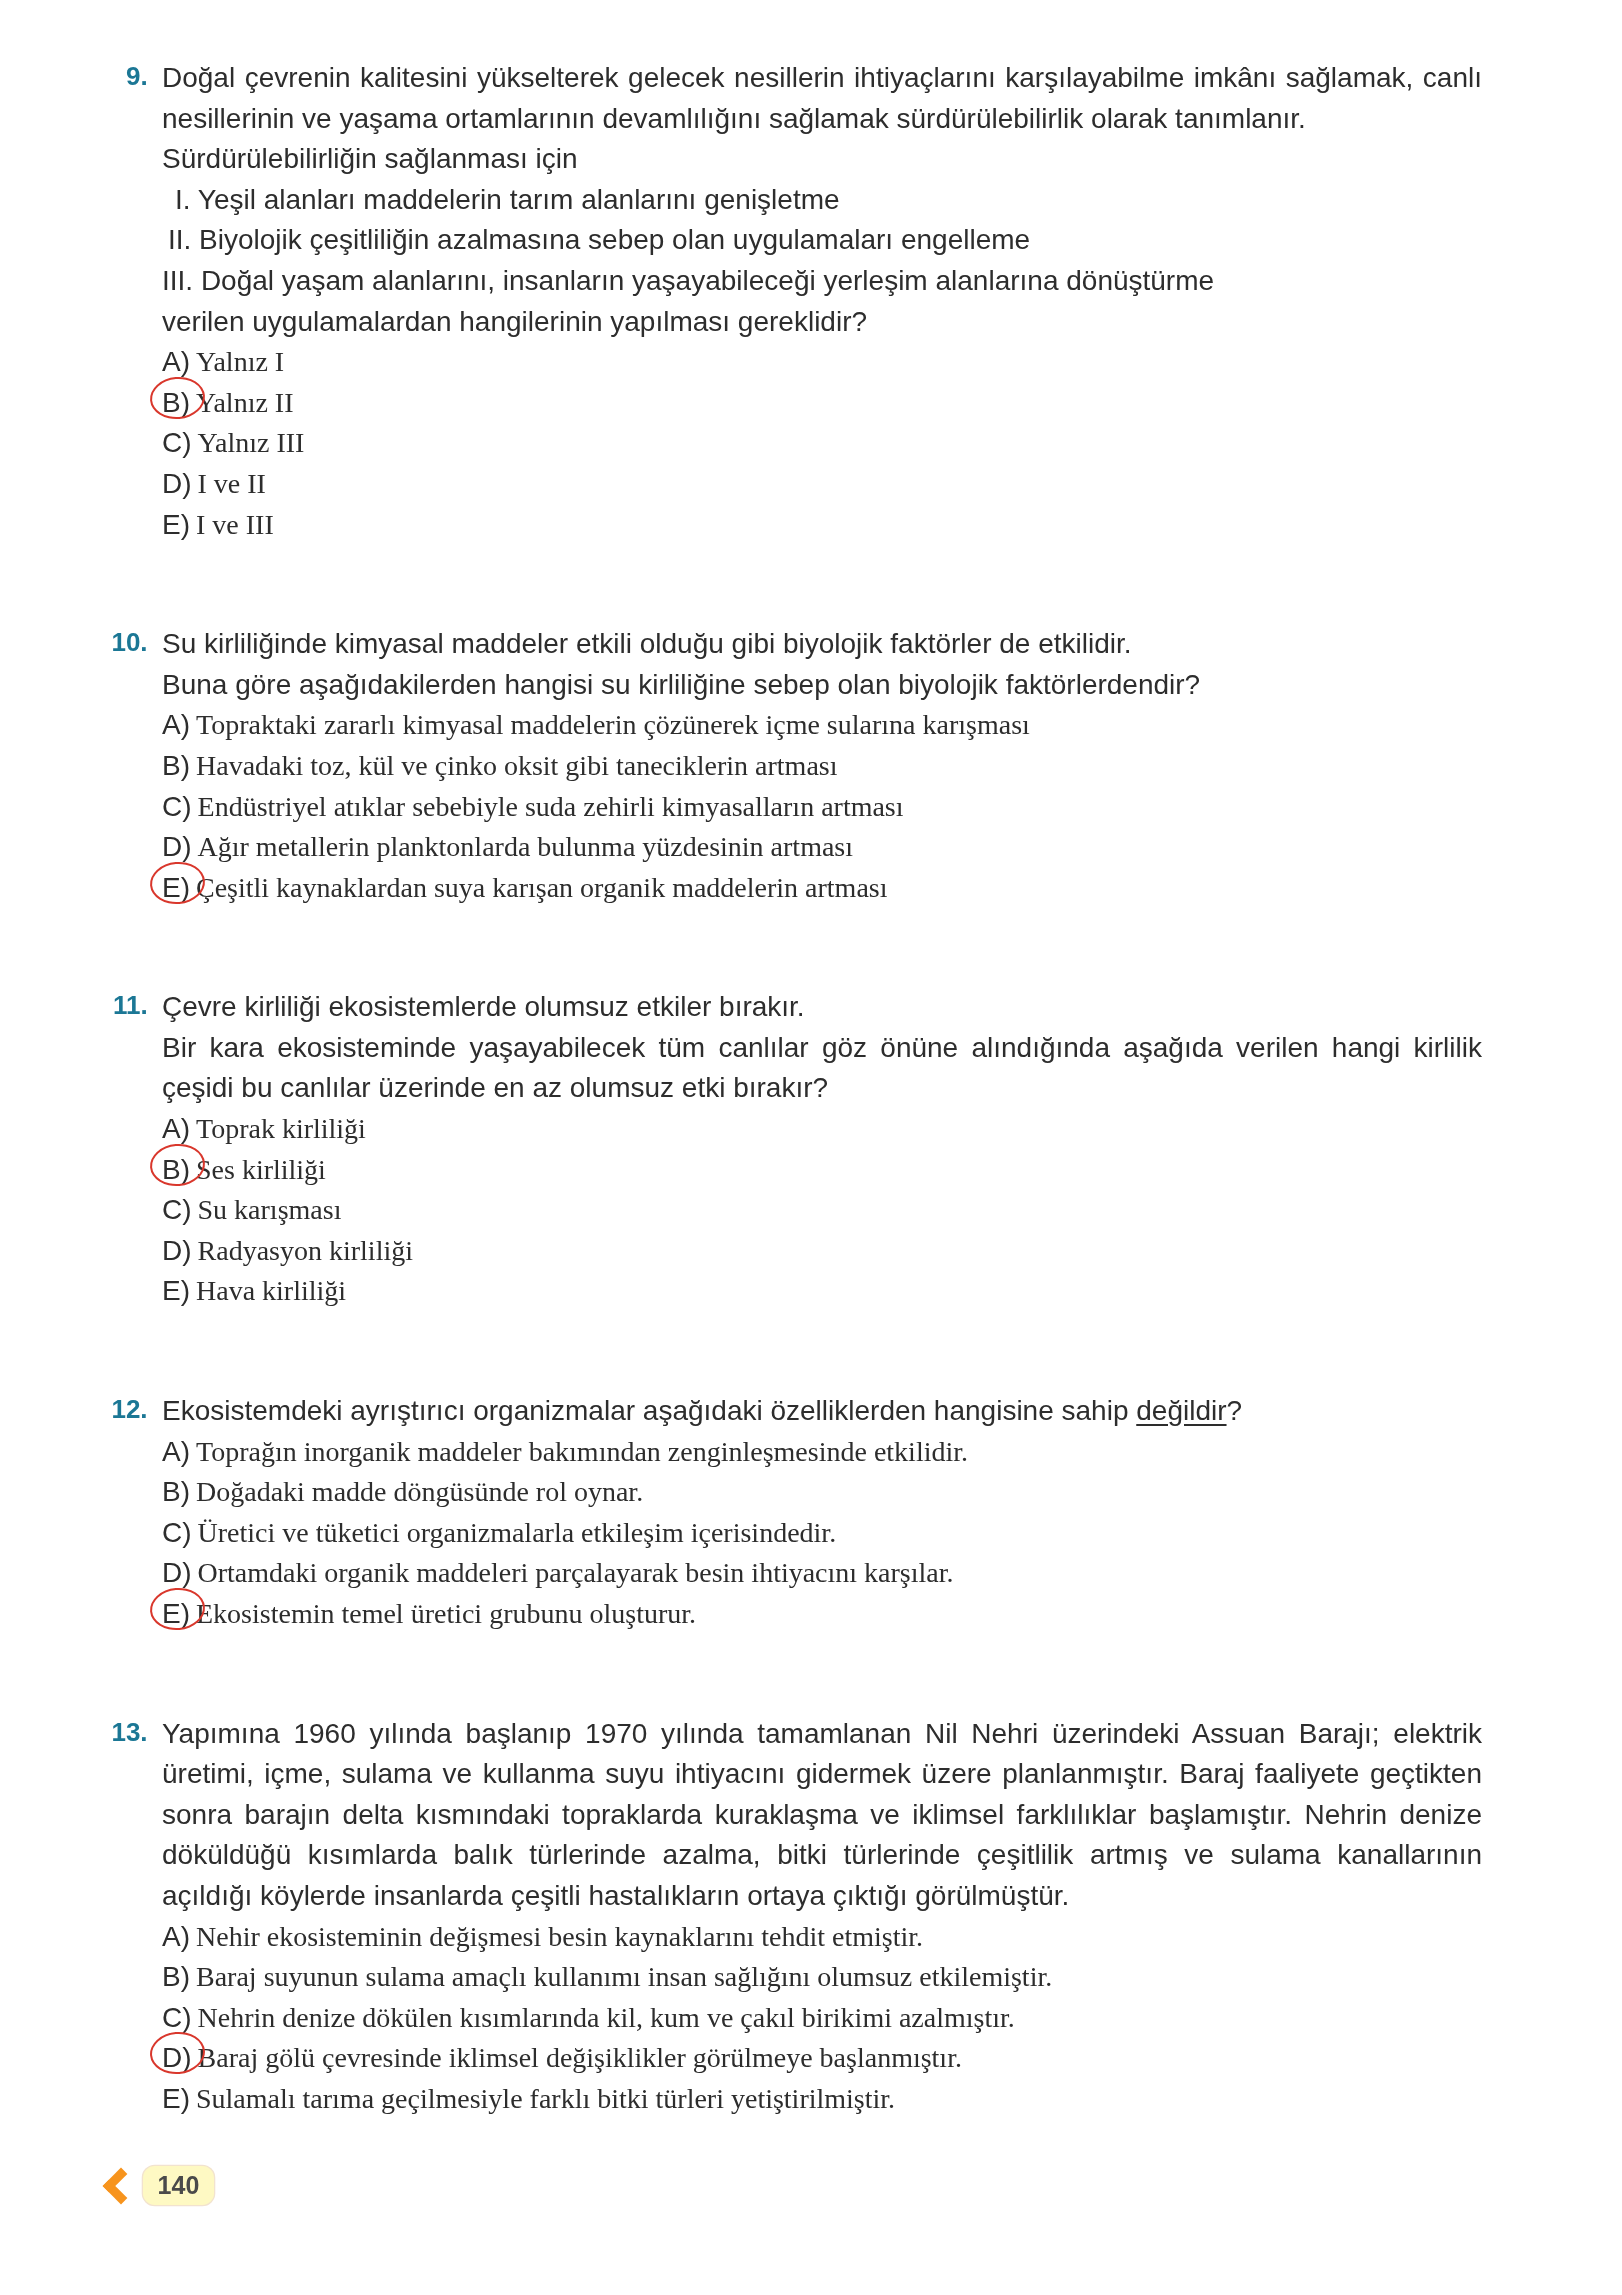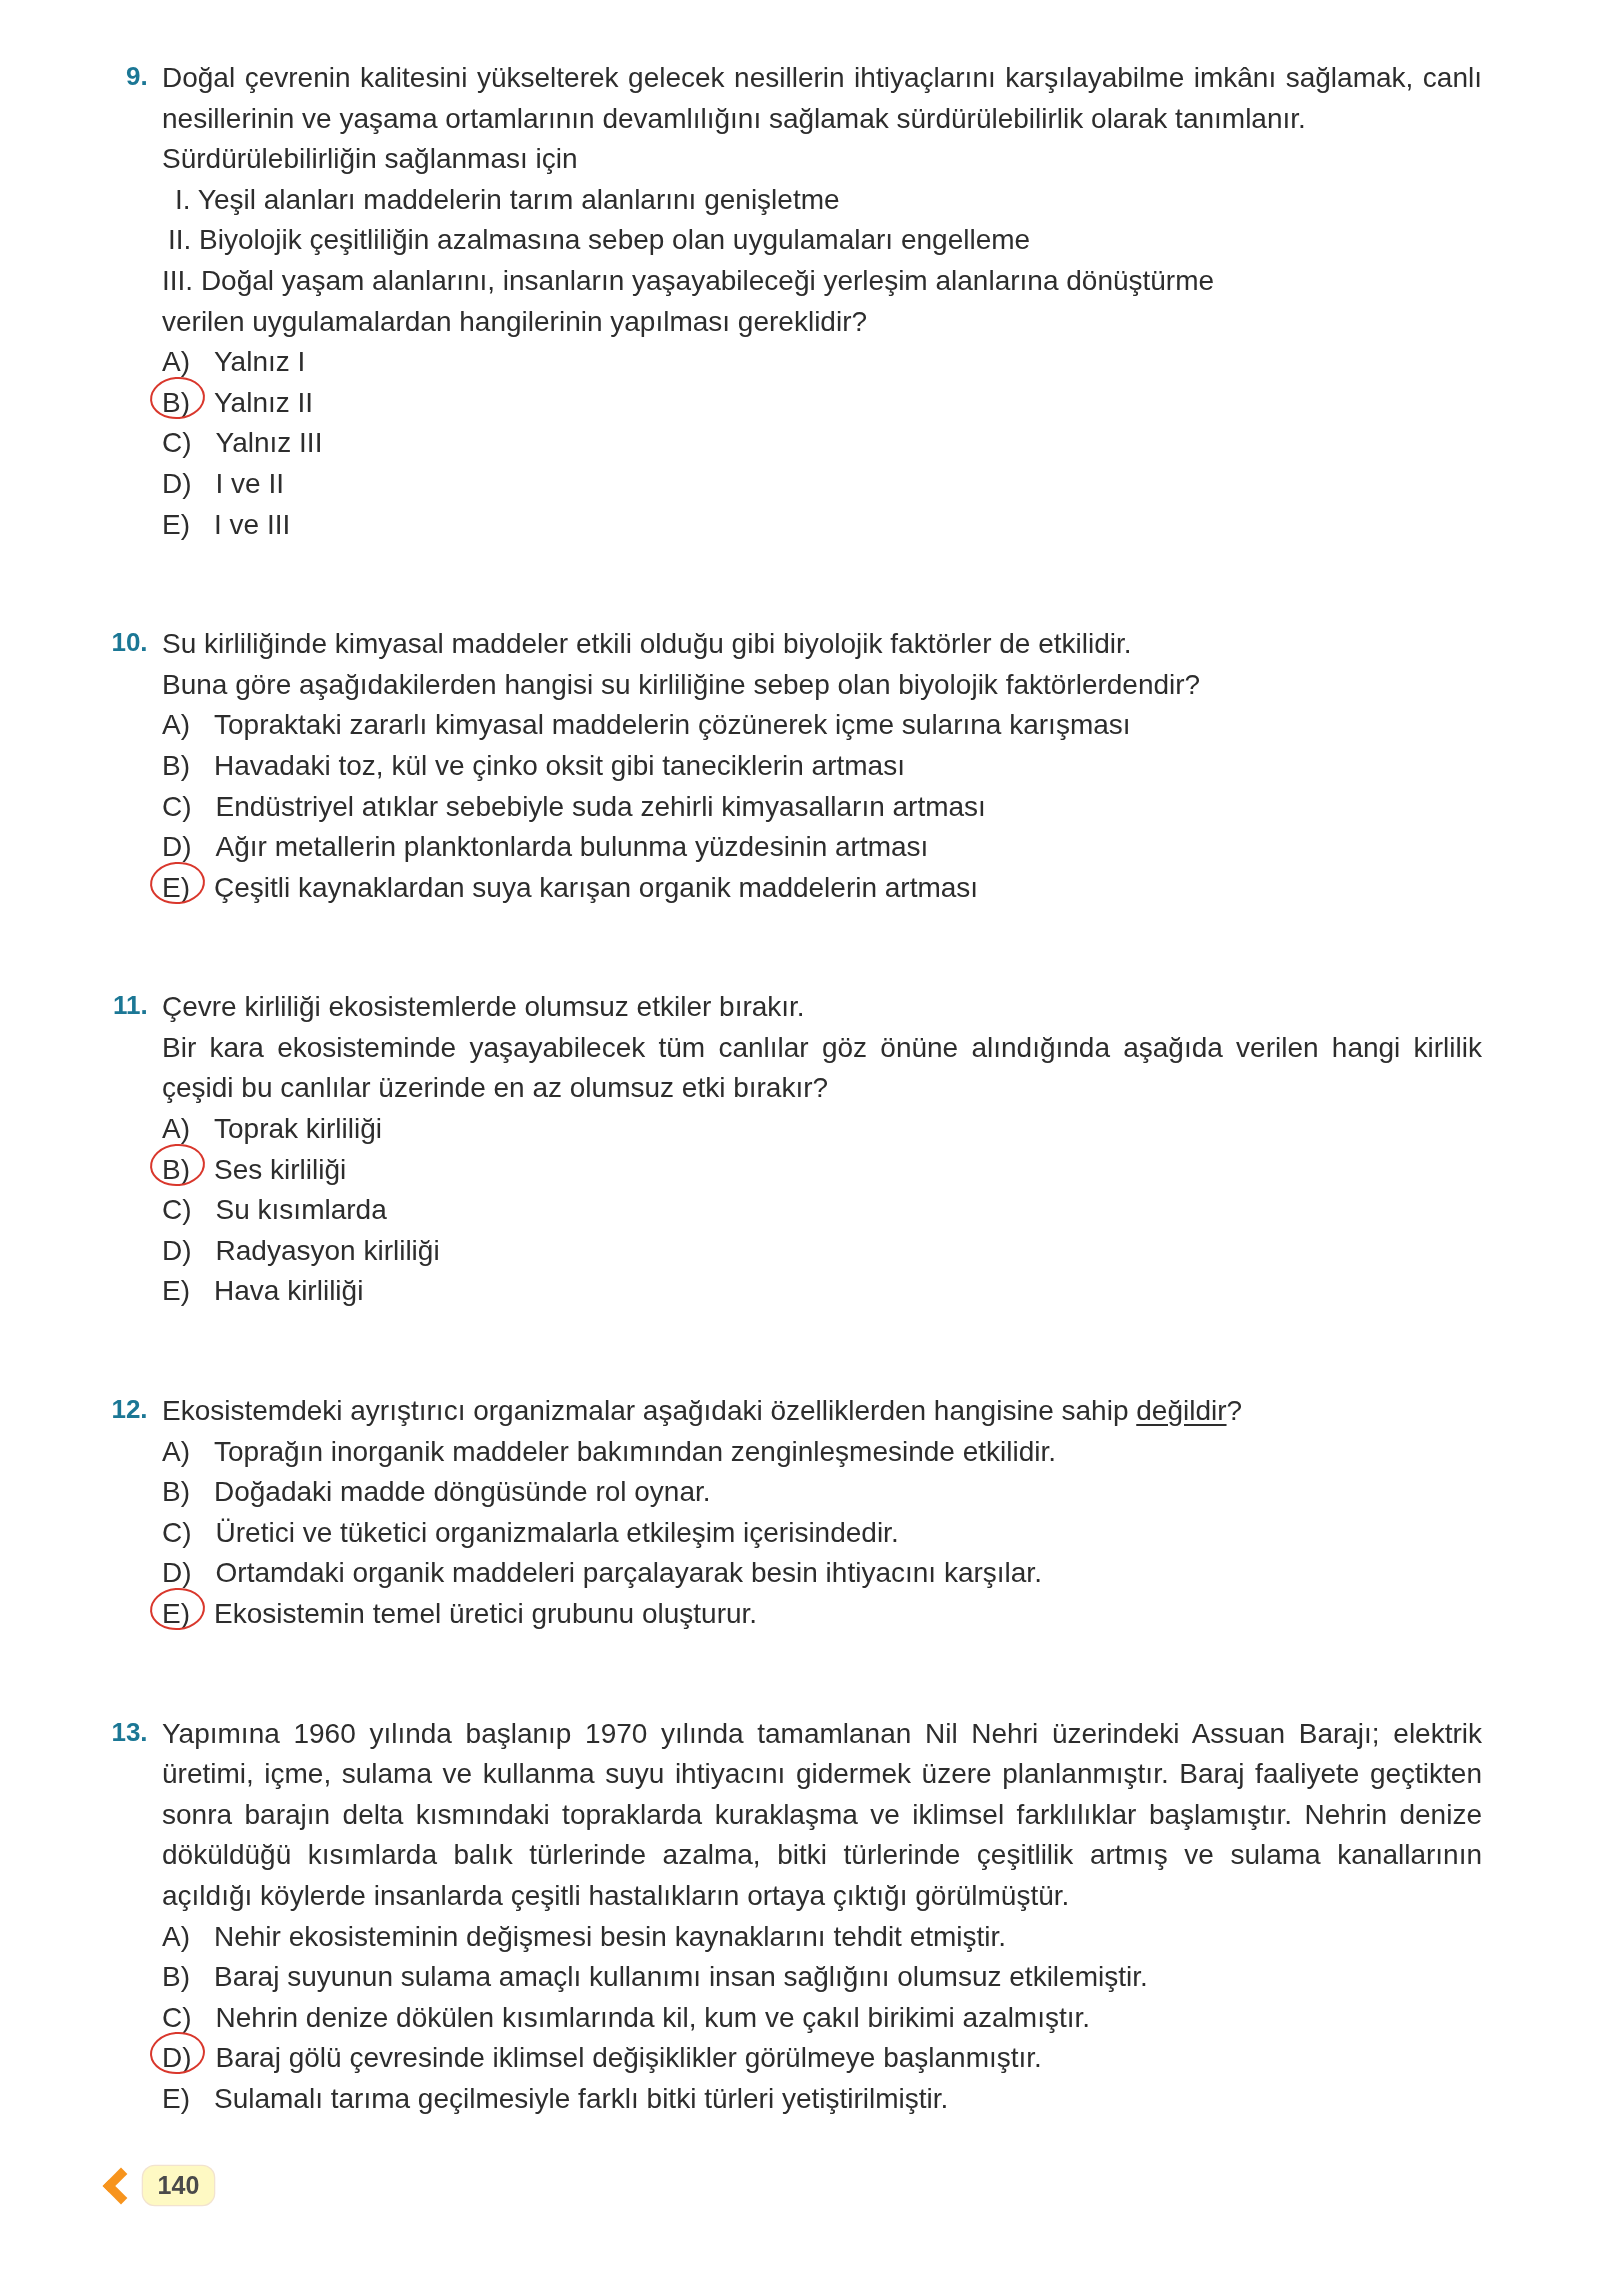--- a/index.html
+++ b/index.html
@@ -33,21 +33,21 @@
     flex:1;
     font-size:28px;
     line-height:1.45;
   }
   .qbody p { margin:0; }
   p.justify { text-align:justify; }
   .seg-b { font-weight:normal; }
   .seg-u { text-decoration:underline; text-underline-offset:3.9px; }
   .option { display:flex; align-items:baseline; }
   .letter { position:relative; flex:0 0 auto; }
-  .opt-text { margin-left:24px; }
+  .opt-text { margin-left:6px;font-family:Liberation Serif, serif; }
   .circle {
     position:absolute;
     width:55px; height:42px;
     left:-12.4px; top:-5.9px;
     border:2.6px solid var(--red, #d9372c);
     border-radius:50%;
     transform:rotate(-5deg);
     pointer-events:none;
   }
   .footer {
@@ -144,21 +144,21 @@
         <p class="option">
           <span class="letter">A)</span>
           <span class="opt-text">Toprak kirliliği</span>
         </p>
         <p class="option">
           <span class="letter">B)<span class="circle"></span></span>
           <span class="opt-text">Ses kirliliği</span>
         </p>
         <p class="option">
           <span class="letter">C)</span>
-          <span class="opt-text">Su kısımlarda</span>
+          <span class="opt-text">Su karışması</span>
         </p>
         <p class="option">
           <span class="letter">D)</span>
           <span class="opt-text">Radyasyon kirliliği</span>
         </p>
         <p class="option">
           <span class="letter">E)</span>
           <span class="opt-text">Hava kirliliği</span>
         </p>
       </div>

